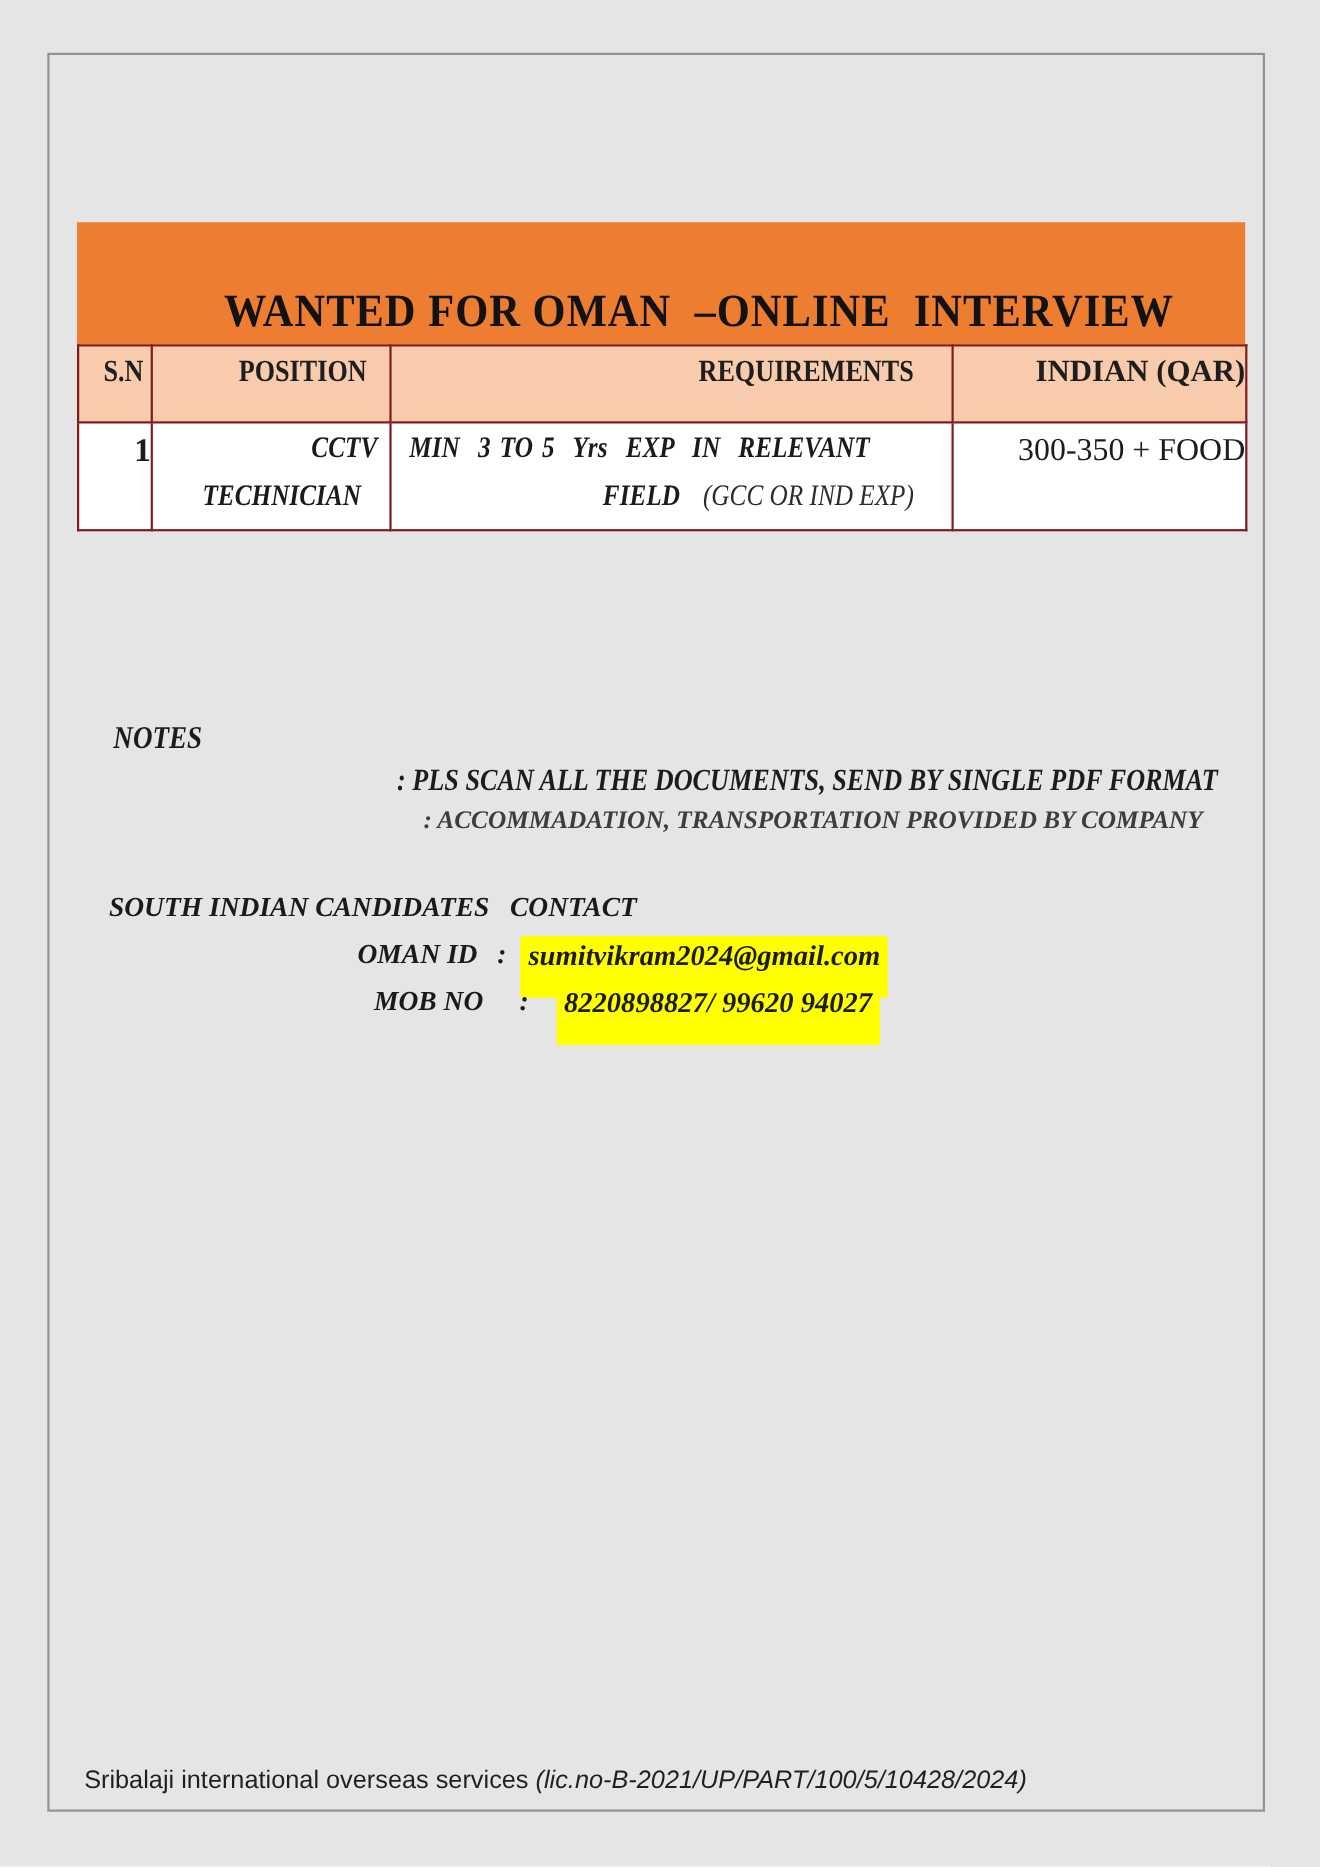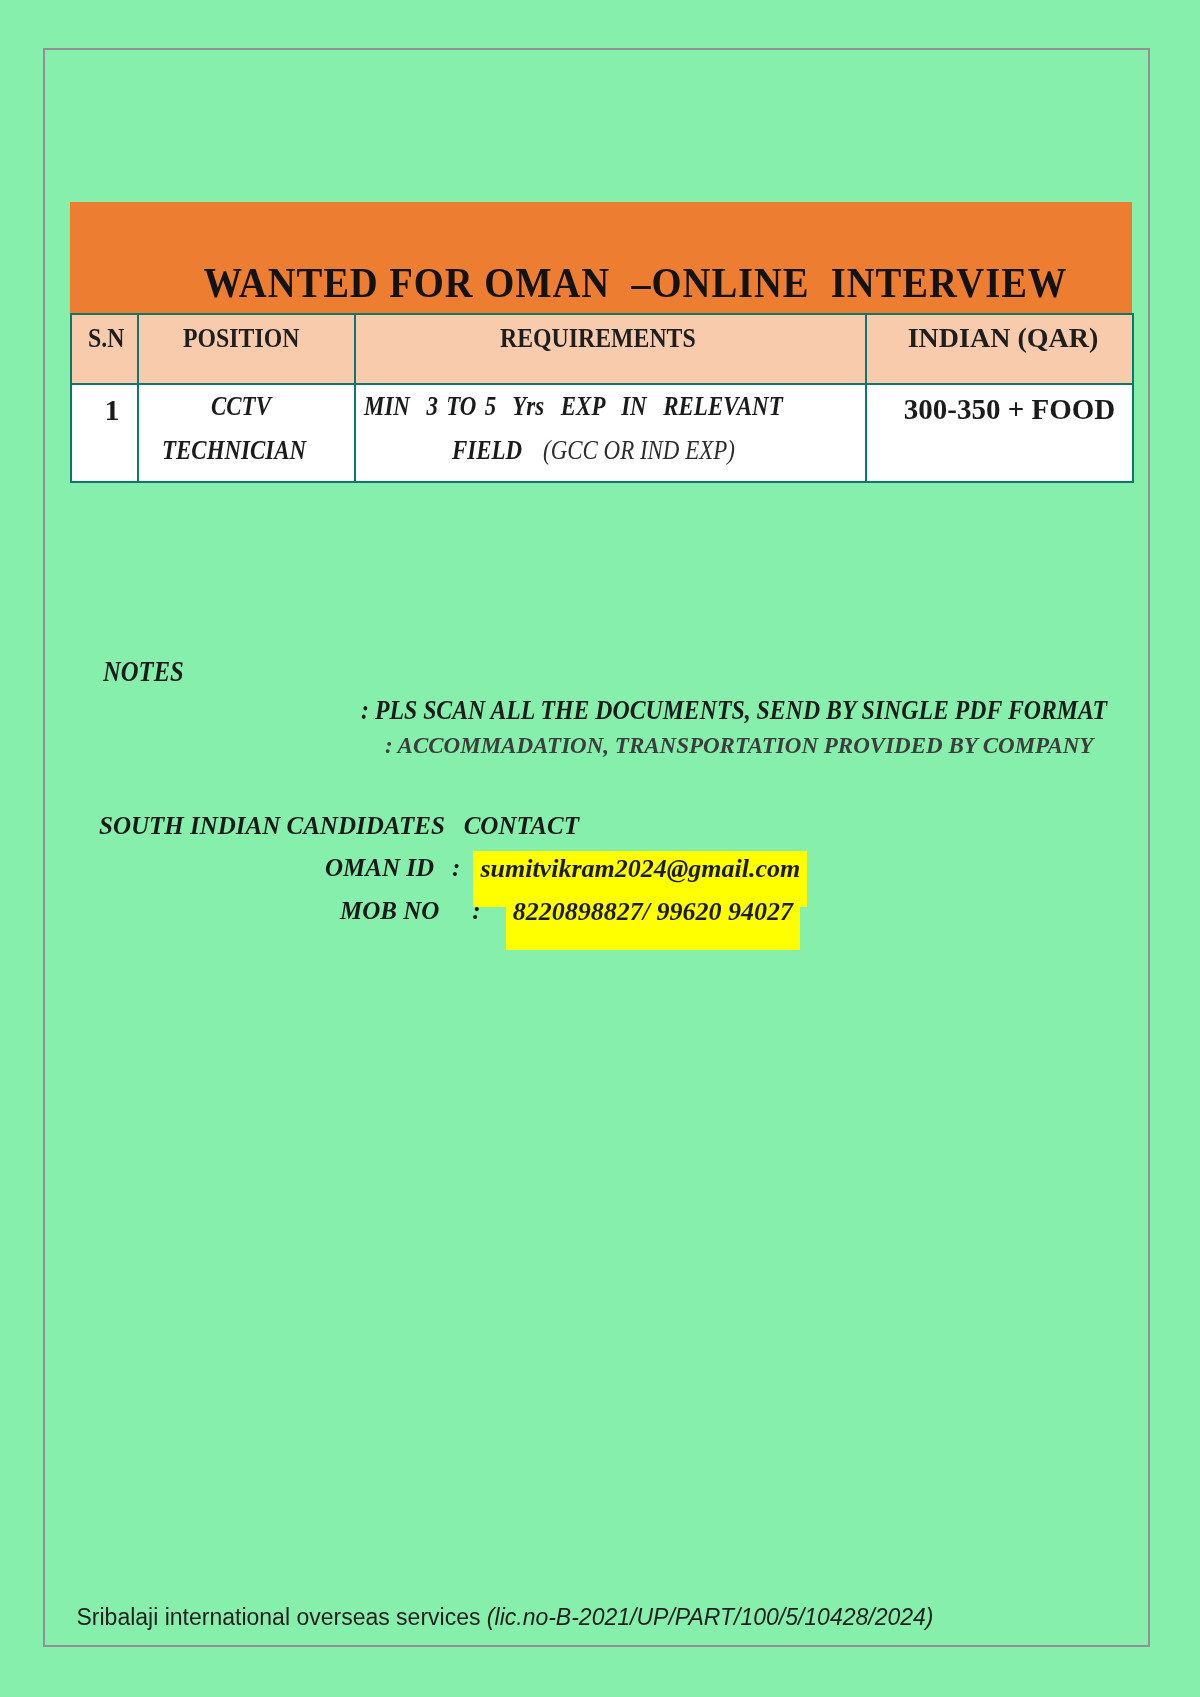--- a/index.html
+++ b/index.html
@@ -1,18 +1,18 @@
 <!DOCTYPE html>
 <html><head>
 <meta charset="utf-8">
 <style>
   * { margin:0; padding:0; box-sizing:border-box; }
   html,body { background:#ffffff; }
   .page {
-    position:relative; width:1200px; height:1697px; background:#86efac;
+    position:relative; width:1200px; height:1697px; background:#e5e5e5;
     font-family:"Liberation Serif","DejaVu Serif",serif; color:#1b1b1b;
     overflow:hidden;
   }
   .page-border {
     position:absolute; left:43px; top:48px; width:1107px; height:1599px;
     border:2px solid #909296; background:transparent;
   }
   
   .banner {
     position:absolute; left:70px; top:202px; width:1062px; height:111px;
@@ -22,33 +22,33 @@
     padding-top:9px; text-align:center;
     font-size:42px; font-weight:bold; color:#121212;
     letter-spacing:1px; white-space:pre;
   }
   
   .job-table {
     position:absolute; left:70px; top:313px; width:1062px;
     border-collapse:collapse; table-layout:fixed;
   }
   .job-table th, .job-table td {
-    border:2px solid #0f766e; vertical-align:top; text-align:center;
+    border:2px solid #7f1d1d; vertical-align:top; text-align:right;
   }
   .job-table thead th {
     background:#F8CBAD; height:70px; color:#1e1e1e;
     font-size:28px; font-weight:bold; padding:7px 0 0 10px;
   }
   .job-table tbody td { background:#ffffff; height:98px; padding:8px 0 0 0; }
   .cell-sn-val { display:block; padding-left:15px; font-size:30px; font-weight:bold; }
   .cell-pad { padding-left:10px; }
   .row-line { margin-bottom:17px; font-size:27px; font-weight:bold; line-height:27px;font-style:italic; }
   .req-line1 { word-spacing:3px; }
   .light-detail { font-weight:normal; color:#2c2c2c; margin-left:9px; }
-  .salary-val { display:block; padding-left:20px; font-size:29px; font-weight:bold; }
+  .salary-val { display:block; padding-left:20px; font-size:29px; font-weight:normal; }
   .cond { display:inline-block; transform:scaleX(0.85); transform-origin:0 50%; white-space:pre; }
   .cond-c { display:inline-block; transform:scaleX(0.92); transform-origin:50% 50%; white-space:pre; }
   
   .abs { position:absolute; white-space:pre;font-style:italic; }
   .notes-heading { left:74px; top:622px; font-size:29px; font-weight:bold; color:#1c1c1c; }
   .note1 { left:333px; top:662px; font-size:28px; font-weight:bold; color:#1c1c1c; }
   .note2 { left:362px; top:707px; font-size:23px; font-weight:bold; color:#3d3d3d; }
   .contact-heading { left:74px; top:784px; font-size:25px; font-weight:bold; color:#1a1a1a; }
   .contact-row { display:flex; align-items:flex-start; }
   .mail-row { left:325px; top:851px; }

